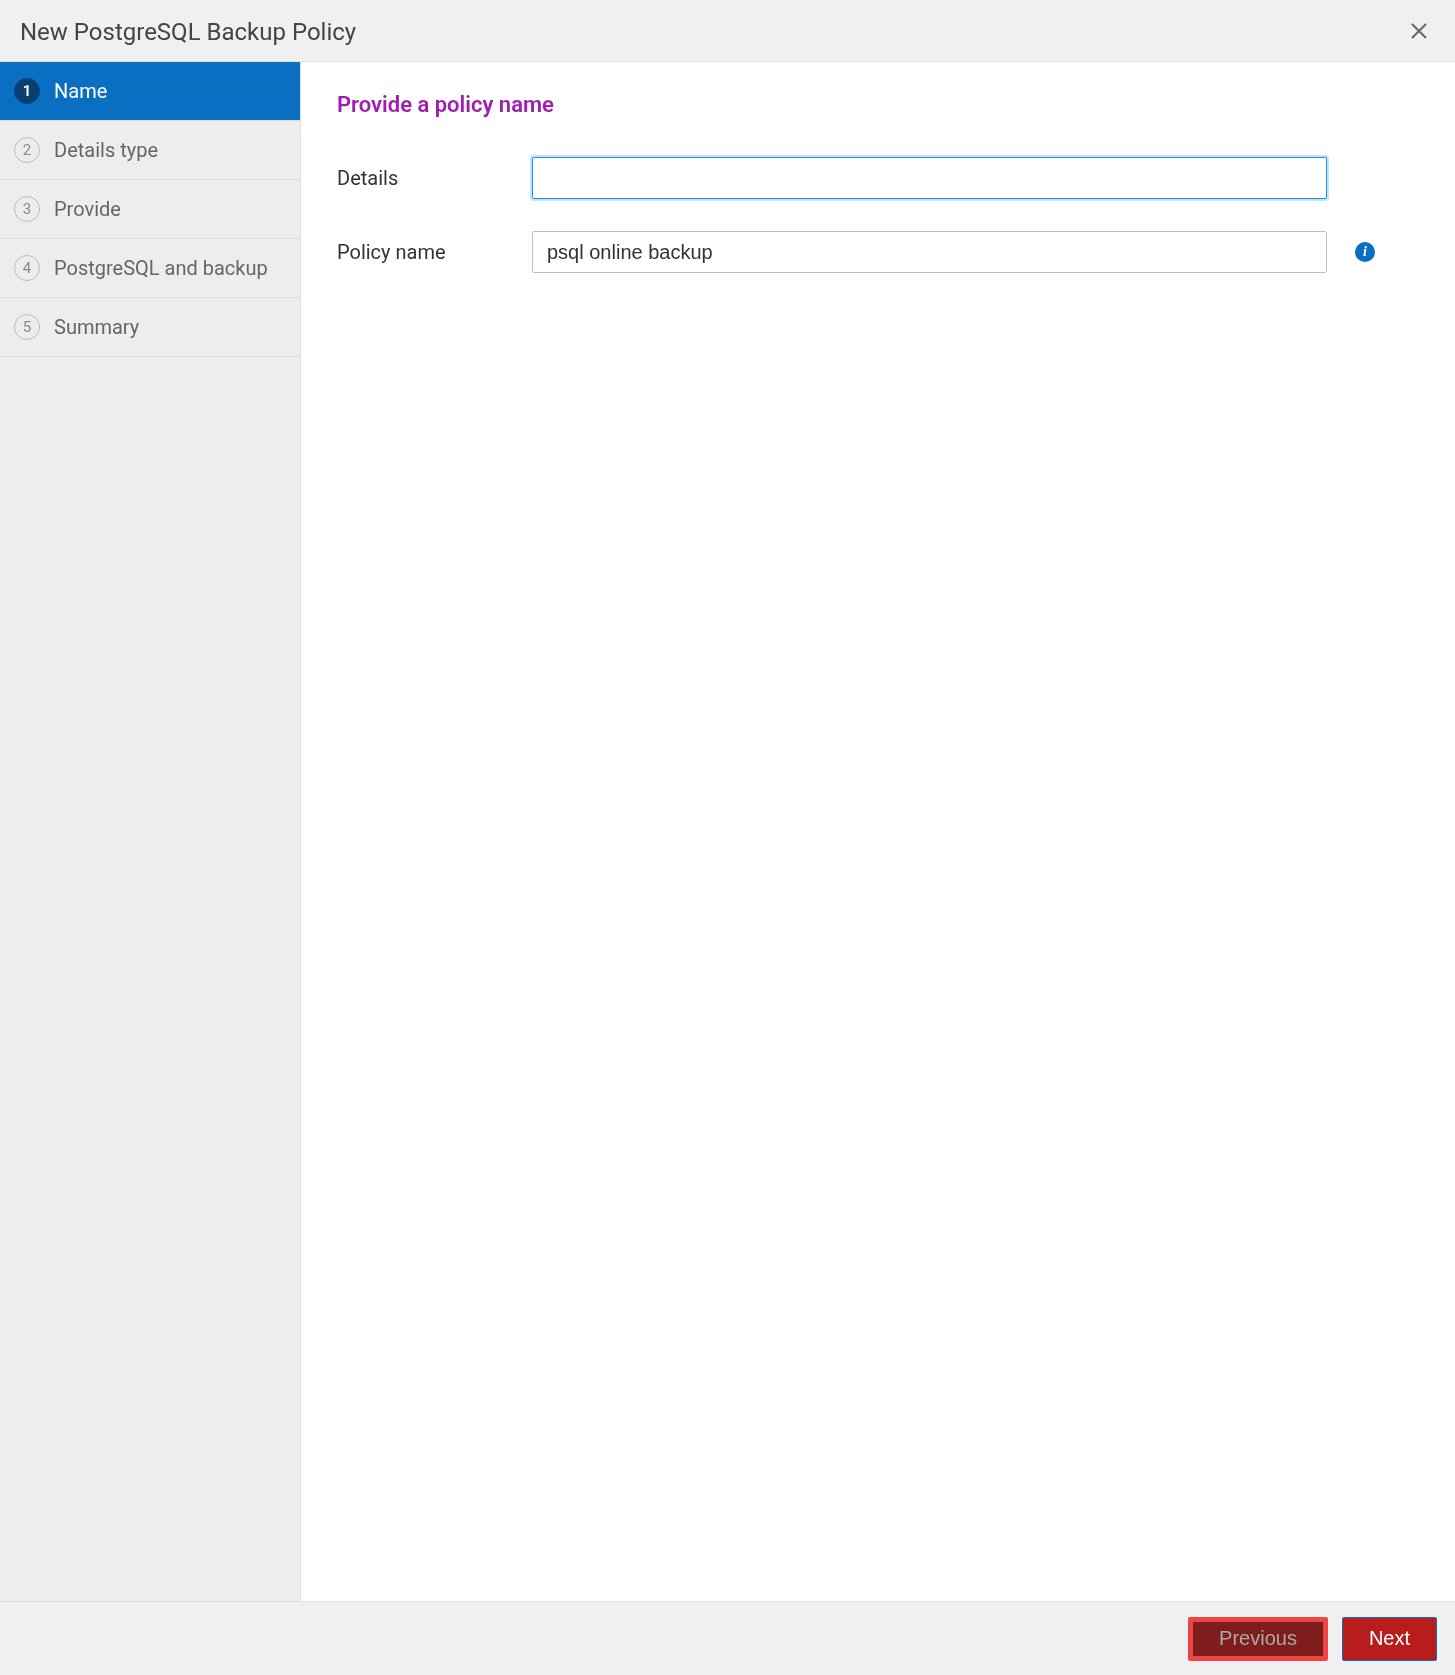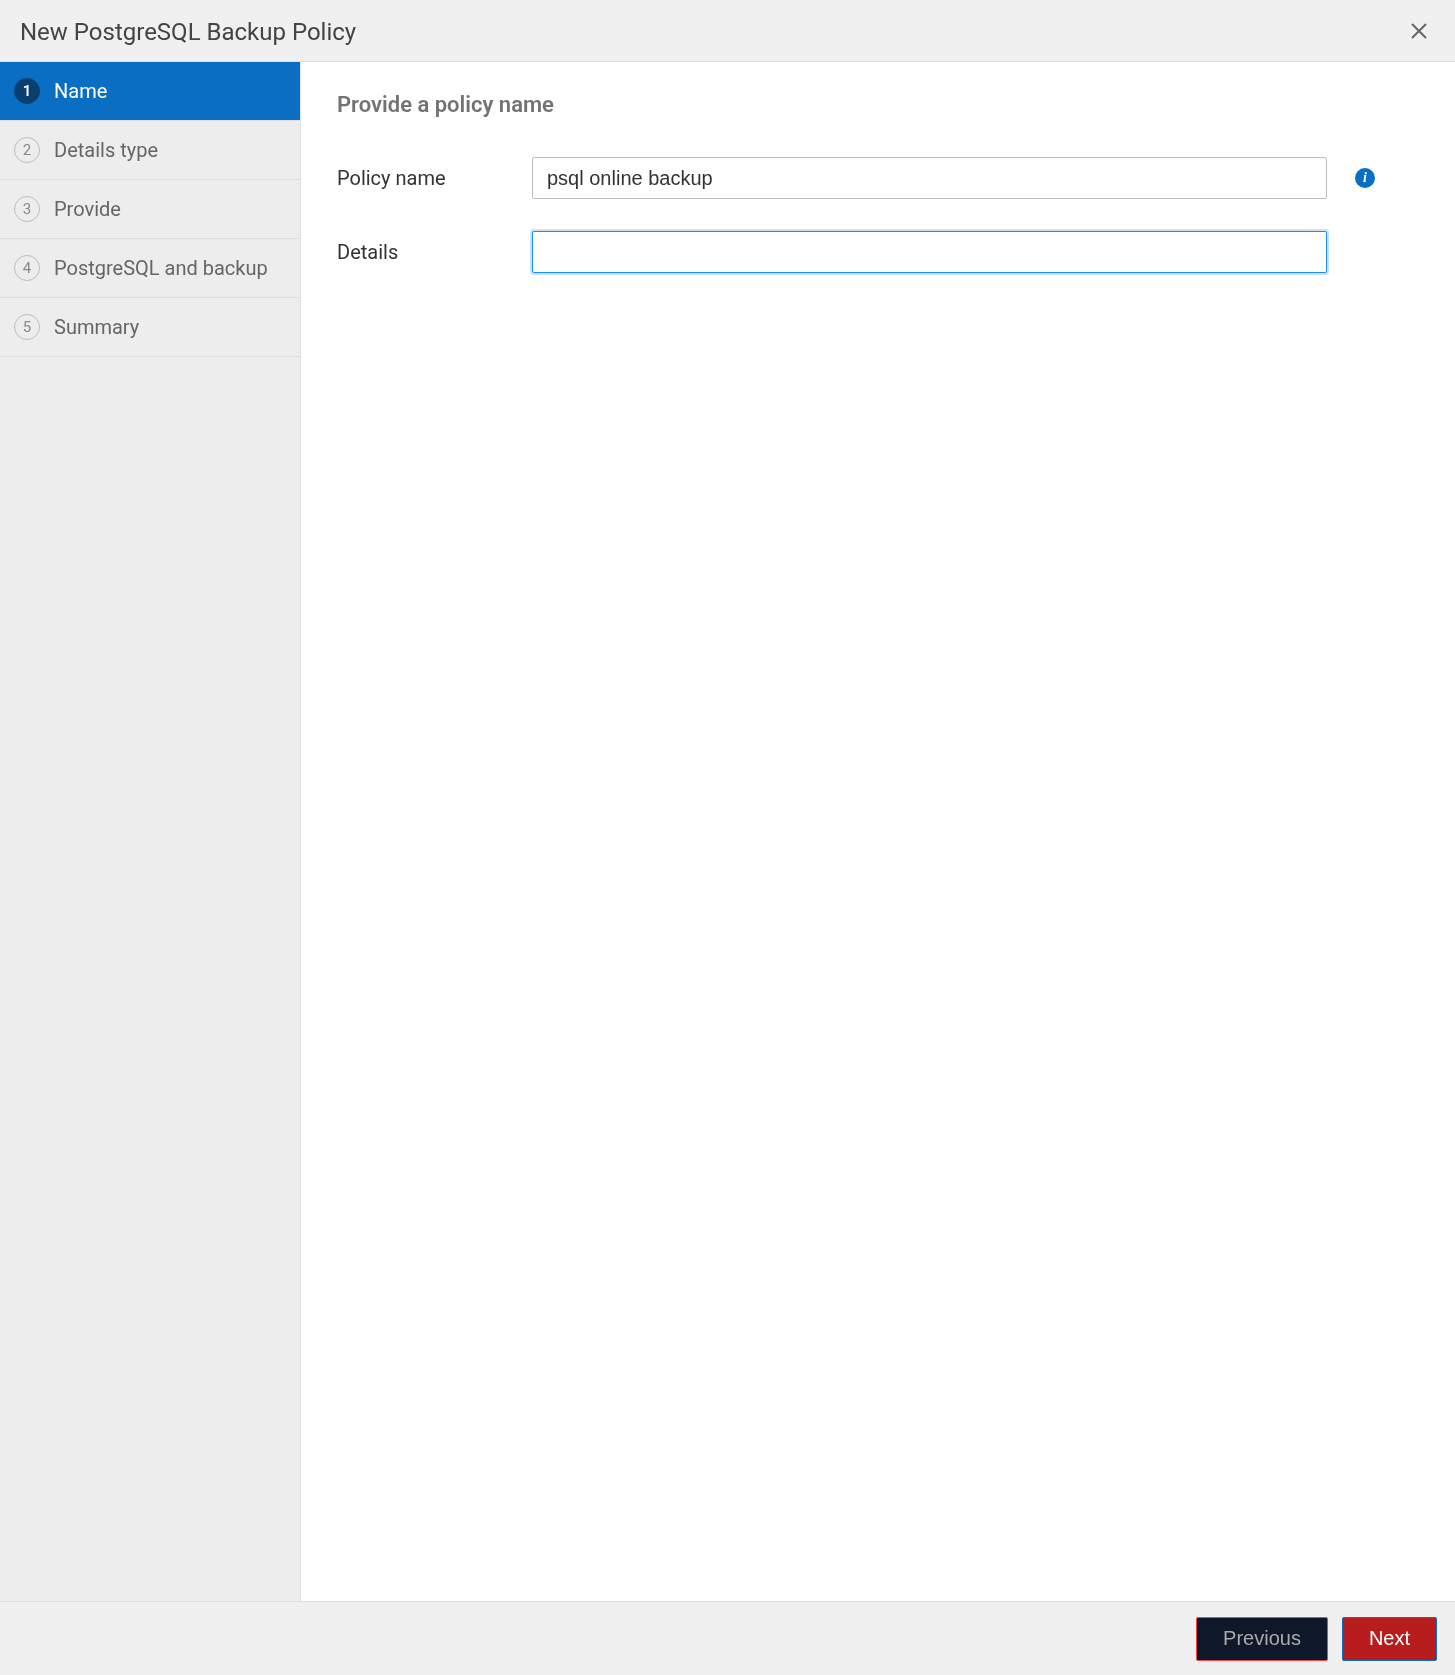--- a/index.html
+++ b/index.html
@@ -84,21 +84,21 @@
       flex: 1;
     }
     .main {
       flex: 1;
       background: #fff;
       padding: 30px 36px;
     }
     .main-heading {
       font-size: 22px;
       font-weight: 600;
-      color: #737373;
+      color: #a21caf;
       margin-bottom: 40px;
     }
     .form-row {
       display: flex;
       align-items: center;
       margin-bottom: 32px;
     }
     .form-label {
       width: 195px;
       font-size: 20px;
@@ -144,22 +144,22 @@
       gap: 14px;
     }
     .btn {
       height: 44px;
       padding: 0 26px;
       font-size: 20px;
       border-radius: 2px;
       cursor: pointer;
     }
     .btn-secondary {
-      background: #0f172a;
-      border: 1px solid #ef4444;
+      background: #7f1d1d;
+      border: 5px solid #ef4444;
       color: #aaa;
       margin-left: 8px;
     }
     .btn-primary {
       background: #b91c1c;
       border: 1px solid #0a6ec3;
       color: #fff;
     }
   </style>
 </head>
@@ -197,28 +197,28 @@
     <div class="step">
       <div class="step-num">5</div>
       <div class="step-label">Summary</div>
     </div>
   </div>
 
   <div class="main">
     <div class="main-heading">Provide a policy name</div>
 
     <div class="form-row">
+      <div class="form-label">Details</div>
+      <input class="form-input focused" type="text" value="" style="">
+    </div>
+
+    <div class="form-row">
       <div class="form-label">Policy name</div>
       <input class="form-input" type="text" value="psql online backup" style="">
       <div class="info-icon">i</div>
-    </div>
-
-    <div class="form-row">
-      <div class="form-label">Details</div>
-      <input class="form-input focused" type="text" value="" style="">
     </div>
   </div>
 </div>
 
 <div class="footer">
   <button class="btn btn-secondary">Previous</button>
   <button class="btn btn-primary">Next</button>
 </div>
 
 </body></html>

